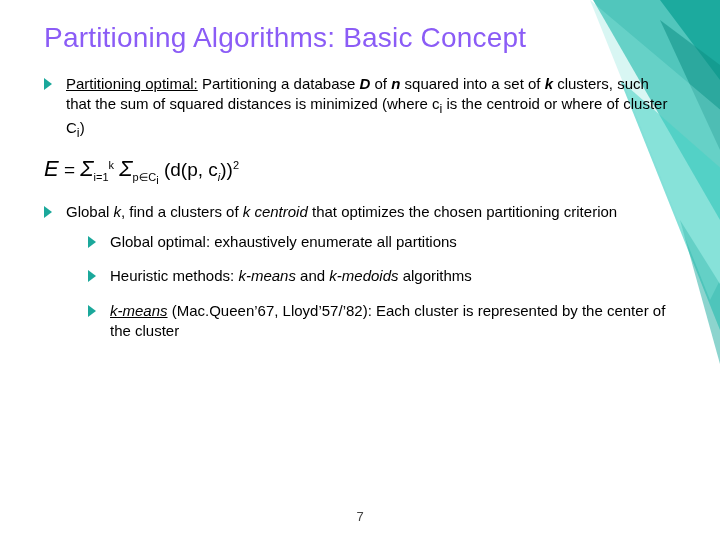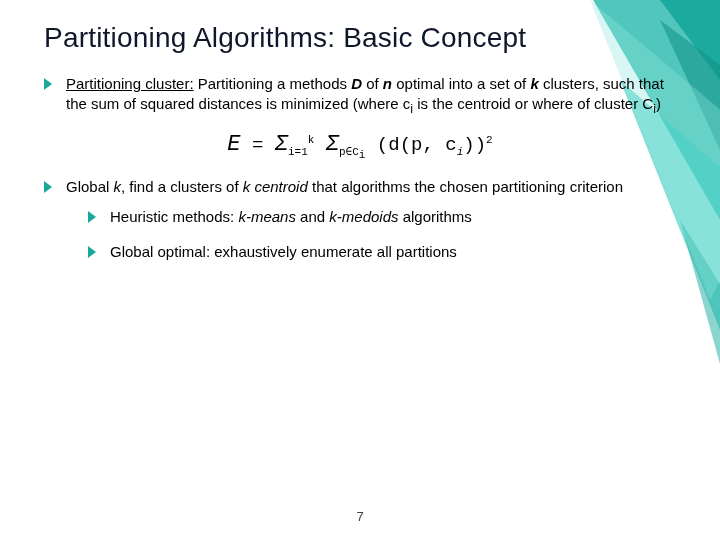--- a/index.html
+++ b/index.html
@@ -24,21 +24,21 @@
   }
   .content {
     position: relative;
     z-index: 1;
     padding: 22px 44px 10px 44px;
   }
   h1.title {
     font-size: 28px;
     font-weight: 400;
     margin: 0 0 20px 0;
-    color: #0f172a;
+    color: #8b5cf6;
     letter-spacing: 0.2px;
   }
   ul.lvl1 {
     list-style: none;
     padding: 0;
     margin: 0;
   }
   ul.lvl1 > li {
     position: relative;
     padding-left: 22px;
@@ -74,23 +74,23 @@
     position: absolute;
     left: 0;
     top: 4px;
     width: 0;
     height: 0;
     border-top: 6px solid transparent;
     border-bottom: 6px solid transparent;
     border-left: 8px solid #1ba89b;
   }
   .formula {
-    text-align: center;
+    text-align: left;
     margin: 8px 0 16px 0;
-    font-family: Liberation Mono, monospace;
+    font-family: Liberation Sans, sans-serif;
     font-size: 19px;
   }
   .formula .big { font-size: 22px; font-style: italic; }
   .formula sub, .formula sup { font-size: 11px; }
   .slidenum {
     position: absolute;
     bottom: 16px;
     left: 0;
     right: 0;
     text-align: center;
@@ -111,34 +111,37 @@
   <polygon points="100,120 260,520 260,260" fill="#1ec7b8" opacity="0.55"></polygon>
   <polygon points="160,260 260,620 260,420" fill="#19a99d" opacity="0.5"></polygon>
   <polygon points="70,40 190,340 260,200" fill="#8fe6dc" opacity="0.35"></polygon>
 </svg>
 
 <div class="content">
   <h1 class="title">Partitioning Algorithms: Basic Concept</h1>
 
   <ul class="lvl1">
     <li>
-      <span class="u">Partitioning cluster:</span><span> Partitioning a methods </span><i><b>D</b></i><span> of </span><i><b>n</b></i><span> optimal into a set of </span><i><b>k</b></i><span> clusters, such that the sum of squared distances is minimized (where c</span><sub>i</sub><span> is the centroid or where of cluster C</span><sub>i</sub><span>)</span>
+      <span class="u">Partitioning optimal:</span><span> Partitioning a database </span><i><b>D</b></i><span> of </span><i><b>n</b></i><span> squared into a set of </span><i><b>k</b></i><span> clusters, such that the sum of squared distances is minimized (where c</span><sub>i</sub><span> is the centroid or where of cluster C</span><sub>i</sub><span>)</span>
     </li>
   </ul>
 
   <div class="formula">
     <span class="big">E</span><span> = </span><span class="big">Σ</span><sub>i=1</sub><sup>k</sup>&nbsp;<span class="big">Σ</span><sub><span>p∈C</span><sub>i</sub></sub><span> (d(p, c</span><sub><i>i</i></sub><span>))</span><sup>2</sup>
   </div>
 
   <ul class="lvl1">
     <li>
-      <span>Global </span><i>k</i><span>, find a clusters of </span><i>k centroid</i><span> that algorithms the chosen partitioning criterion</span>
+      <span>Global </span><i>k</i><span>, find a clusters of </span><i>k centroid</i><span> that optimizes the chosen partitioning criterion</span>
       <ul class="lvl2">
+        <li>Global optimal: exhaustively enumerate all partitions</li>
         <li>
           <span>Heuristic methods: </span><i>k-means</i><span> and </span><i>k-medoids</i><span> algorithms</span>
         </li>
-        <li>Global optimal: exhaustively enumerate all partitions</li>
+        <li>
+          <span class="u"><i>k-means</i></span><span> (Mac.Queen’67, Lloyd’57/’82): Each cluster is represented by the center of the cluster</span>
+        </li>
       </ul>
     </li>
   </ul>
 </div>
 
 <div class="slidenum">7</div>
 
 </body></html>

